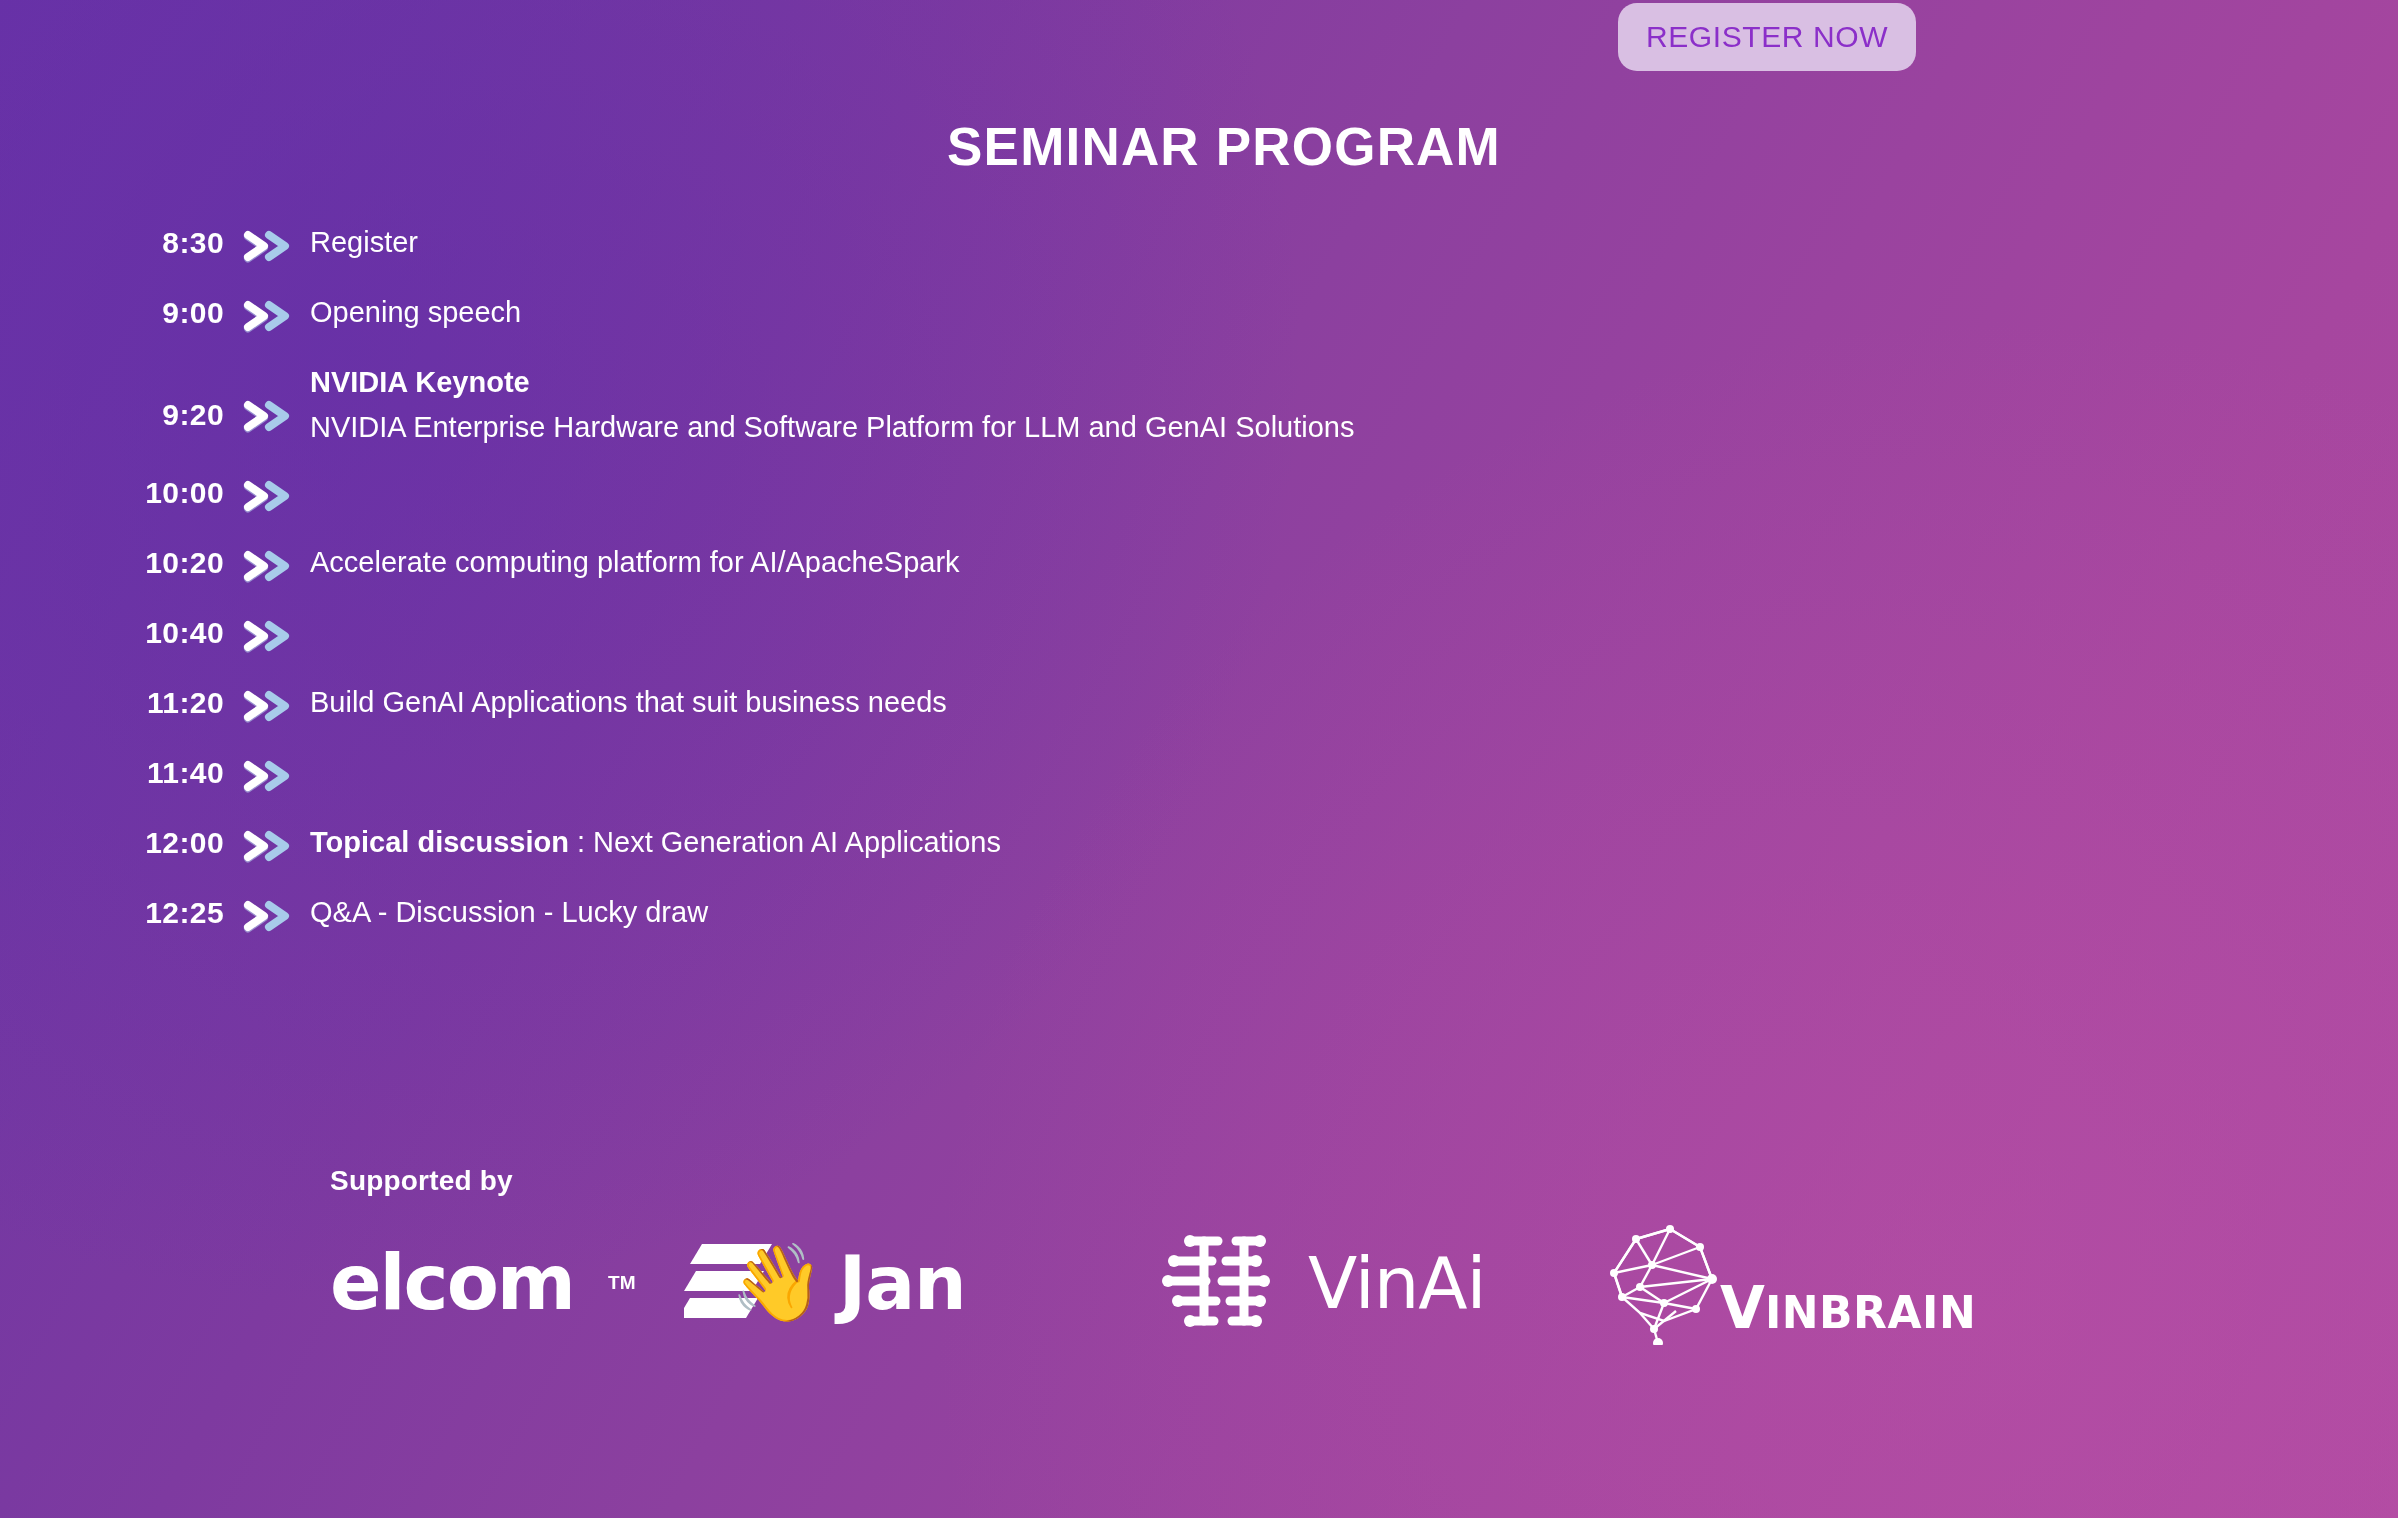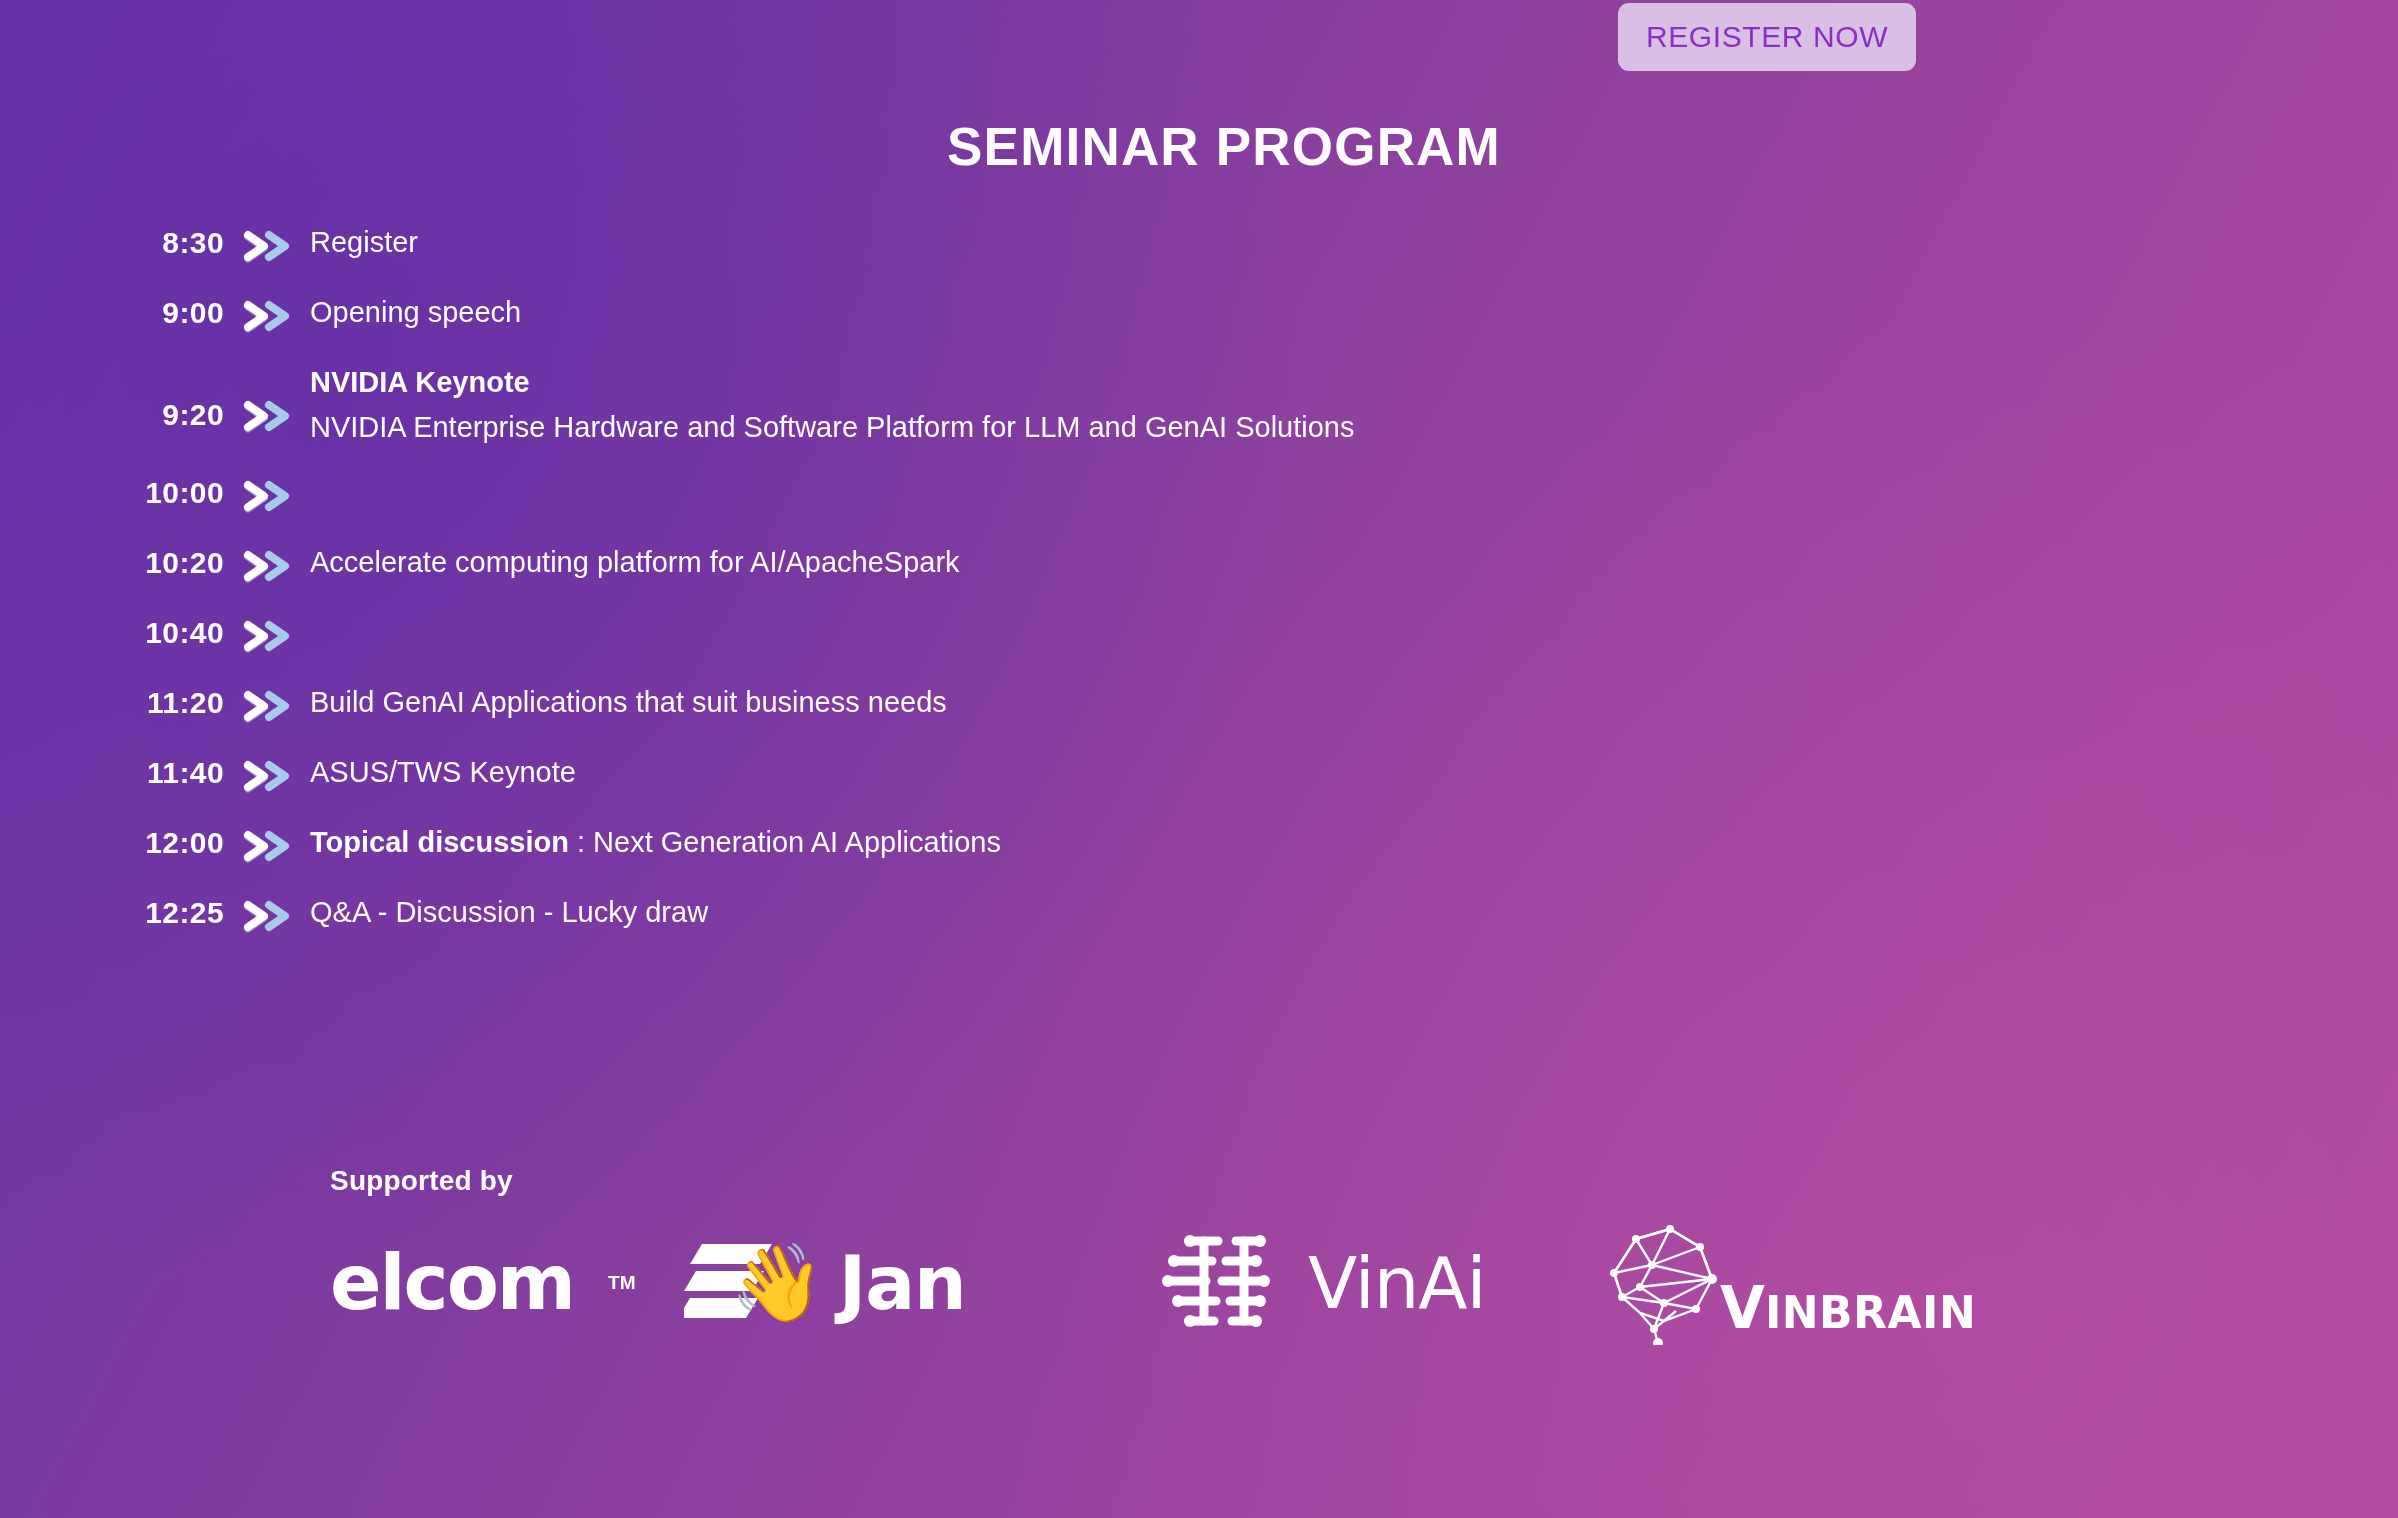--- a/index.html
+++ b/index.html
@@ -51,21 +51,21 @@
   }
 
   
   #register-btn {
     position: absolute;
     top: 3px;
     left: 1618px;
     width: 298px;
     height: 68px;
     border: none;
-    border-radius: 11px;
+    border-radius: 19px;
     background: #d9bfe3;
     color: #8B2FC9;
     font-family: "Liberation Sans", sans-serif;
     font-size: 30px;
     letter-spacing: 0.6px;
     font-weight: 400;
     cursor: pointer;
     z-index: 6;
   }
 
@@ -308,21 +308,20 @@
         <div class="row-time">11:40</div>
         <div class="row-chevron">
     <svg class="chev-svg" width="56" height="40" viewBox="0 0 56 40" aria-hidden="true">
       <g fill="none" stroke-width="8" stroke-linecap="round" stroke-linejoin="round">
         <polyline points="9,9 25,20 9,31" stroke="#bcd9f2" opacity="0.55" transform="translate(0,1.5)"></polyline>
         <polyline points="9,9 25,20 9,31" stroke="#ffffff"></polyline>
         <polyline points="30,9 46,20 30,31" stroke="#a8cbea"></polyline>
       </g>
     </svg>
         </div>
-        <div class="row-body"><span>ASUS/TWS Keynote</span></div>
       </div>
       <div class="row">
         <div class="row-time">12:00</div>
         <div class="row-chevron">
     <svg class="chev-svg" width="56" height="40" viewBox="0 0 56 40" aria-hidden="true">
       <g fill="none" stroke-width="8" stroke-linecap="round" stroke-linejoin="round">
         <polyline points="9,9 25,20 9,31" stroke="#bcd9f2" opacity="0.55" transform="translate(0,1.5)"></polyline>
         <polyline points="9,9 25,20 9,31" stroke="#ffffff"></polyline>
         <polyline points="30,9 46,20 30,31" stroke="#a8cbea"></polyline>
       </g>

